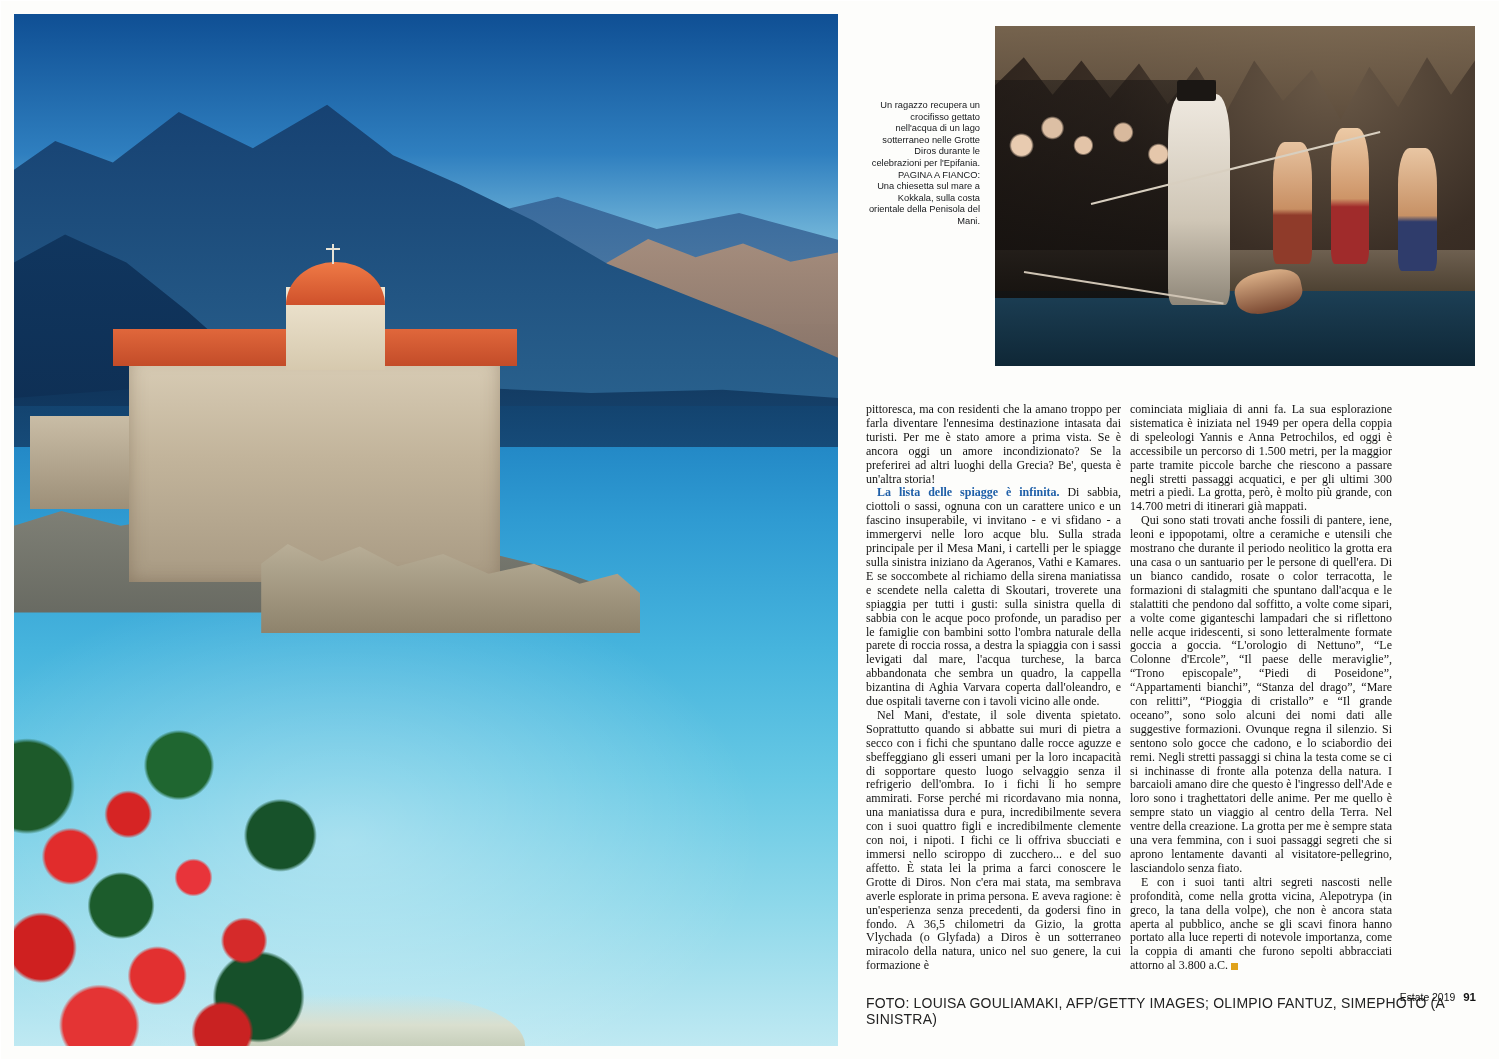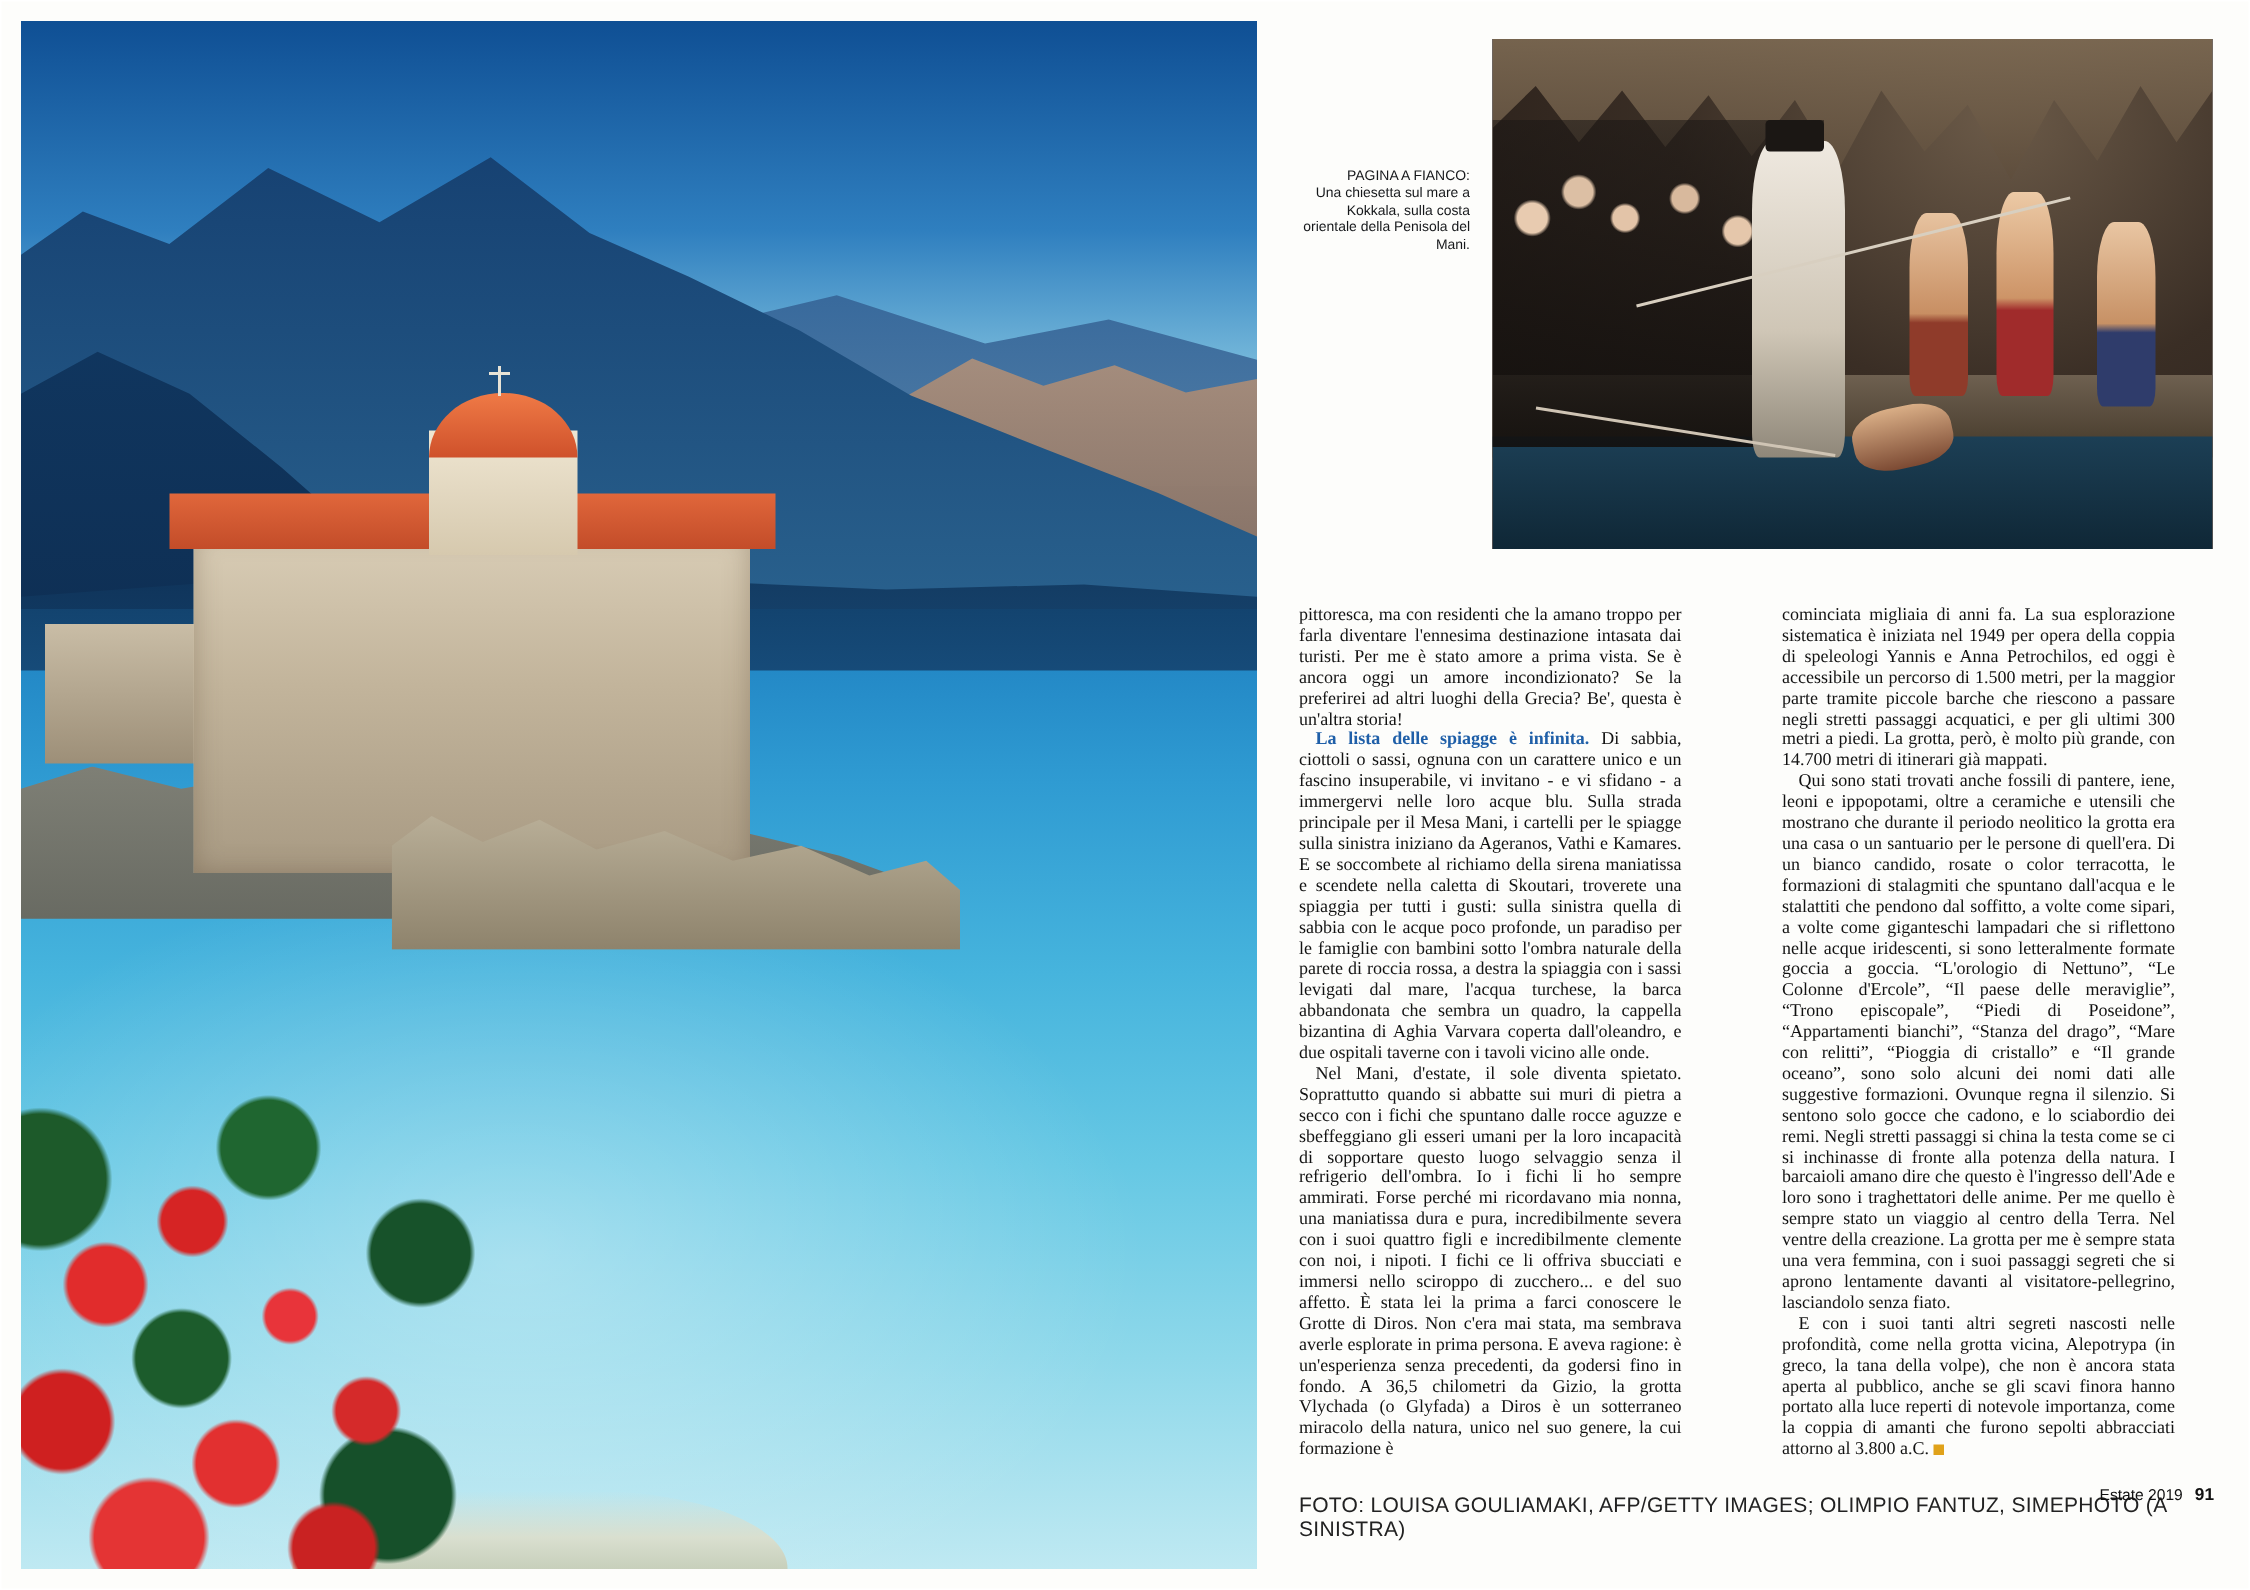--- a/index.html
+++ b/index.html
@@ -233,21 +233,21 @@
     top: 403px;
     width: 255px;
     font-size: 12px;
     line-height: 13.9px;
     text-align: justify;
     color: #111;
   }
   .col p { margin: 0; text-indent: 0; }
   .col p + p { text-indent: 11px; }
   .col-1 { left: 866px; }
-  .col-2 { left: 1188px; width: 262px; }
+  .col-2 { left: 1130px; width: 262px; }
   .lede {
     color: #1f5fa8;
     font-weight: bold;
   }
 
   
   .credits {
     position: absolute;
     left: 866px; top: 995px;
     font-family: "Liberation Sans", sans-serif;
@@ -312,20 +312,21 @@
     <div class="pr-priest-hat"></div>
     <div class="pr-swimmer-a"></div>
     <div class="pr-swimmer-b"></div>
     <div class="pr-swimmer-c"></div>
     <div class="pr-rope"></div>
     <div class="pr-rope2"></div>
     <div class="pr-diver"></div>
   </div>
 
   <div class="caption">
+    <span>Un ragazzo recupera un crocifisso gettato nell'acqua di un lago sotterraneo nelle Grotte Diros durante le celebrazioni per l'Epifania.</span>
     <br>
     <span class="bold">PAGINA A FIANCO:</span>
     <br>
     <span class="bold">Una chiesetta sul mare a Kokkala, sulla costa orientale della Penisola del Mani.</span>
   </div>
 
   <div class="col col-1">
     <p>pittoresca, ma con residenti che la amano troppo per farla diventare l'ennesima destinazione intasata dai turisti. Per me è stato amore a prima vista. Se è ancora oggi un amore incondizionato? Se la preferirei ad altri luoghi della Grecia? Be', questa è un'altra storia!</p>
     <p>
       <span class="lede">La lista delle spiagge è infinita.</span><span> Di sabbia, ciottoli o sassi, ognuna con un carattere unico e un fascino insuperabile, vi invitano - e vi sfidano - a immergervi nelle loro acque blu. Sulla strada principale per il Mesa Mani, i cartelli per le spiagge sulla sinistra iniziano da Ageranos, Vathi e Kamares. E se soccombete al richiamo della sirena maniatissa e scendete nella caletta di Skoutari, troverete una spiaggia per tutti i gusti: sulla sinistra quella di sabbia con le acque poco profonde, un paradiso per le famiglie con bambini sotto l'ombra naturale della parete di roccia rossa, a destra la spiaggia con i sassi levigati dal mare, l'acqua turchese, la barca abbandonata che sembra un quadro, la cappella bizantina di Aghia Varvara coperta dall'oleandro, e due ospitali taverne con i tavoli vicino alle onde.</span>

